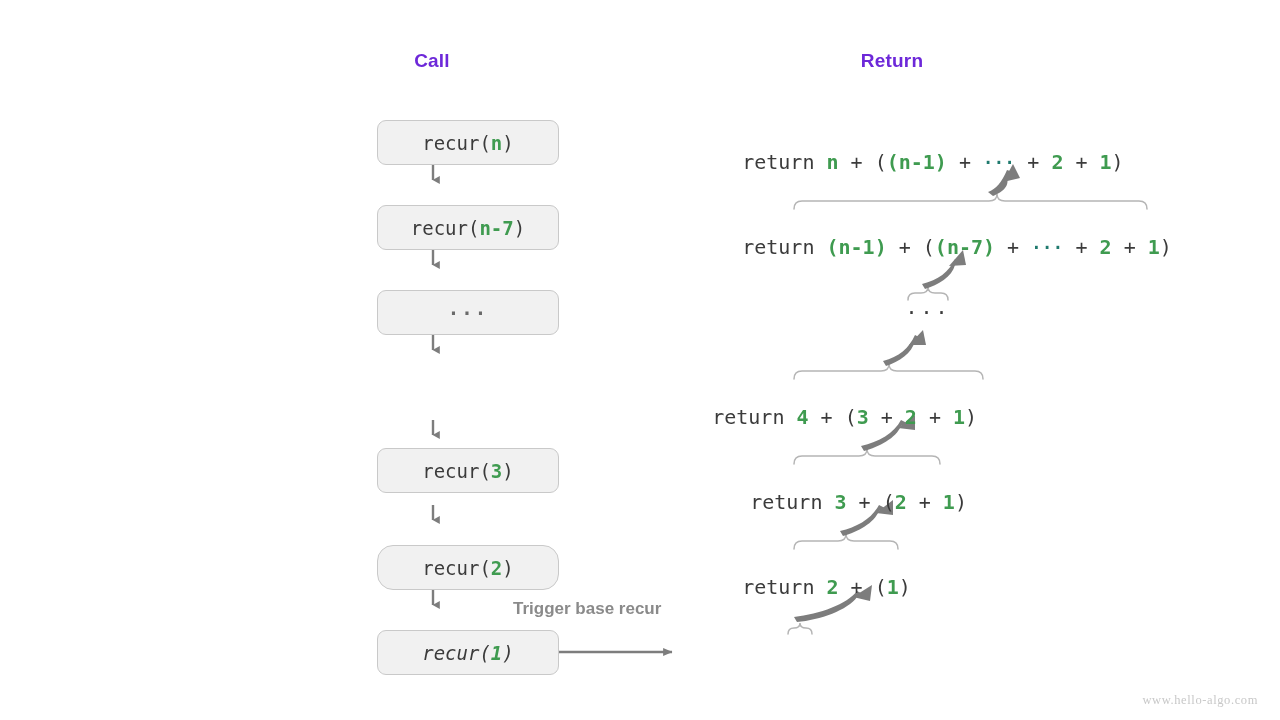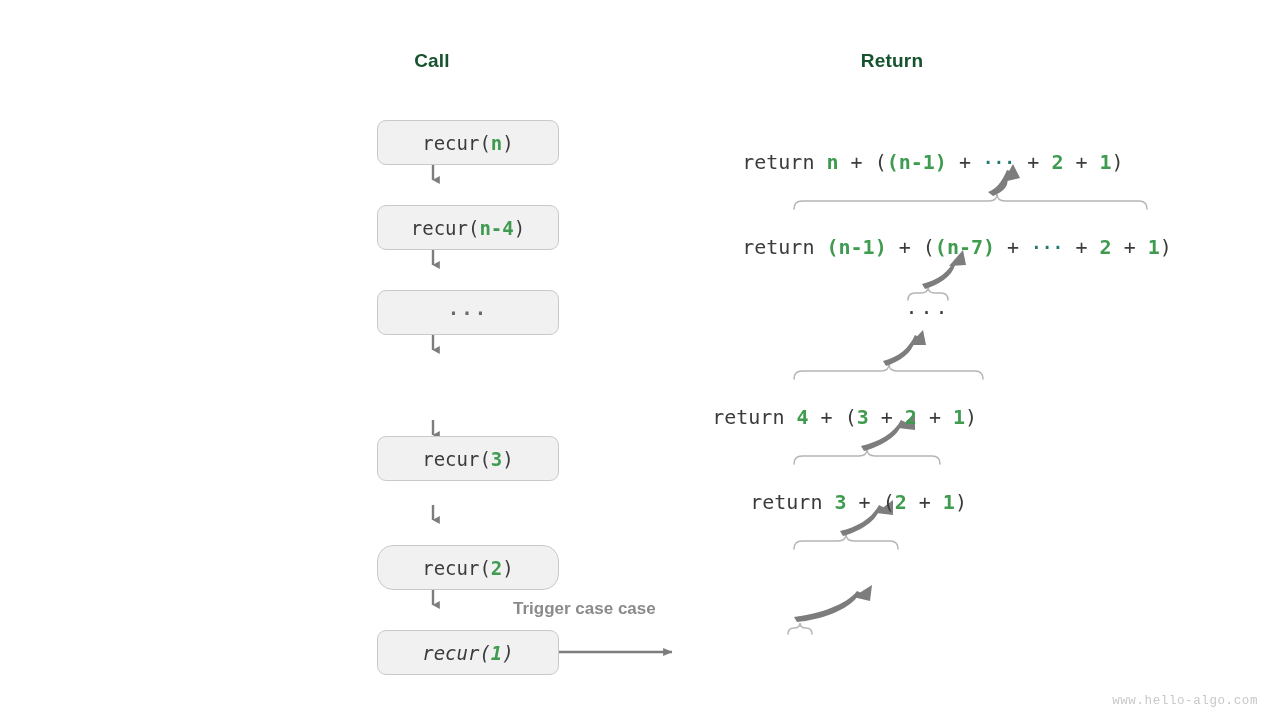--- a/index.html
+++ b/index.html
@@ -20,21 +20,21 @@
     width: 1280px;
     height: 720px;
   }
 
   
   .col-head {
     position: absolute;
     font-family: "Liberation Sans", sans-serif;
     font-weight: bold;
     font-size: 19px;
-    color: #14532d;
+    color: #6d28d9;
     letter-spacing: 0.2px;
     white-space: nowrap;
     transform: translateX(-50%);
   }
 
   
   .call-box {
     position: absolute;
     box-sizing: border-box;
     width: 182px;
@@ -87,21 +87,21 @@
     font-size: 17px;
     color: #8a8a8a;
     white-space: nowrap;
   }
 
   
   .watermark {
     position: absolute;
     right: 22px;
     bottom: 12px;
-    font-family: Liberation Mono, monospace;
+    font-family: Liberation Serif, serif;
     font-size: 12.5px;
     color: #c8c8c8;
     letter-spacing: 0.6px;
     white-space: nowrap;
     margin-left: 48px;
   }
 
   
   #overlay {
     position: absolute;
@@ -180,26 +180,26 @@
     </g>
   </svg>
 
   <div class="col-head" style="left:432px; top:50px;">Call</div>
   <div class="col-head" style="left:892px; top:50px;">Return</div>
 
   <div class="call-box" style="left:338px; top:120px;">
     <span><span class="kw">recur(</span><span class="arg">n</span><span class="kw">)</span></span>
   </div>
   <div class="call-box" style="left:338px; top:205px;">
-    <span><span class="kw">recur(</span><span class="arg">n-4</span><span class="kw">)</span></span>
+    <span><span class="kw">recur(</span><span class="arg">n-7</span><span class="kw">)</span></span>
   </div>
   <div class="call-box" style="left:338px; top:290px;">
     <span class="dots">···</span>
   </div>
-  <div class="call-box" style="left:338px; top:436px;text-align:right;">
+  <div class="call-box" style="left:338px; top:448px;text-align:right;">
     <span><span class="kw">recur(</span><span class="arg">3</span><span class="kw">)</span></span>
   </div>
   <div class="call-box" style="left:338px; top:545px;border-radius:16px;">
     <span><span class="kw">recur(</span><span class="arg">2</span><span class="kw">)</span></span>
   </div>
   <div class="call-box" style="left:338px; top:630px;font-style:italic;">
     <span><span class="kw">recur(</span><span class="arg">1</span><span class="kw">)</span></span>
   </div>
 
   <div class="ret-line" style="left:694px; top:132px;">
@@ -211,21 +211,24 @@
   </div>
 
   <div class="ret-line" style="left:664px; top:387px;">
     <span class="kw">return </span><span class="g">4</span> + (<span class="g">3</span> + <span class="g">2</span> + <span class="g">1</span>)
   </div>
 
   <div class="ret-line" style="left:702px; top:472px;">
     <span class="kw">return </span><span class="g">3</span> + (<span class="g">2</span> + <span class="g">1</span>)
   </div>
 
+  <div class="ret-line" style="left:694px; top:557px;">
+    <span class="kw">return </span><span class="g">2</span> + (<span class="g">1</span>)
+  </div>
 
 
   <div class="mid-dots" style="left:928px; top:300px;">···</div>
 
-  <div class="trigger-label" style="left:513px; top:599px;">Trigger case case</div>
+  <div class="trigger-label" style="left:513px; top:599px;">Trigger base recur</div>
 
   <div class="watermark">www.hello-algo.com</div>
 
 </div>
 
 </body></html>

